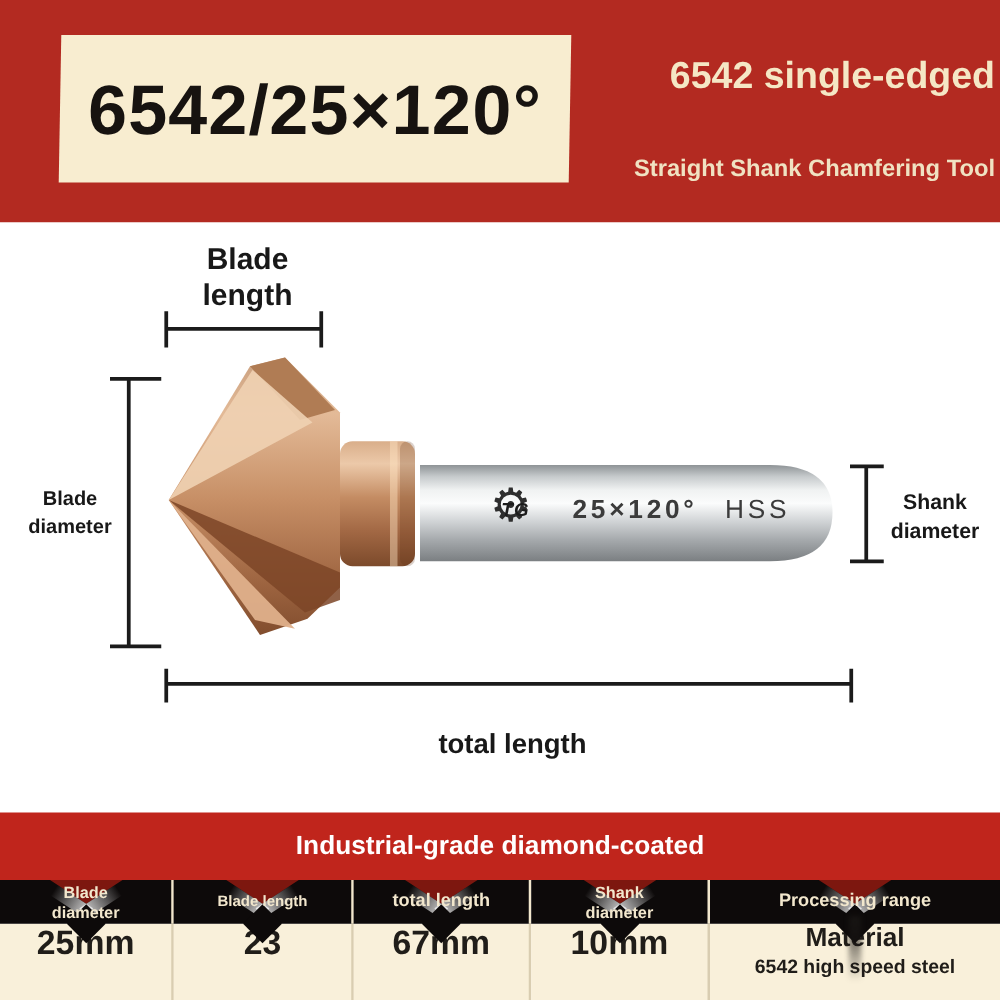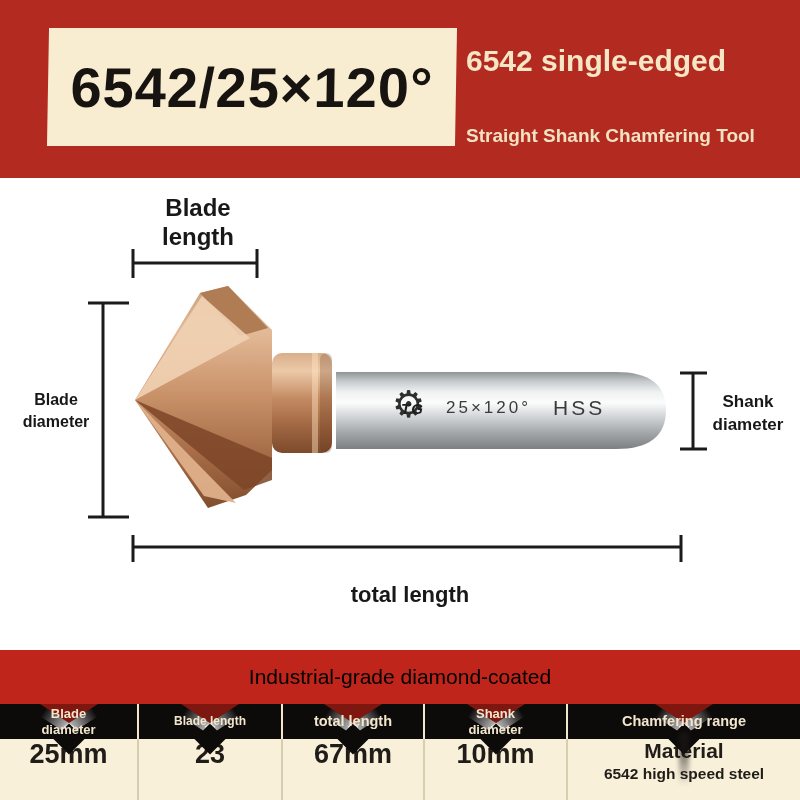--- a/index.html
+++ b/index.html
@@ -4,45 +4,45 @@
 <style>
   html,body{margin:0;padding:0}
   body{width:800px;height:800px;position:relative;overflow:hidden;background:#fff;
        font-family:"Liberation Sans",sans-serif;-webkit-font-smoothing:antialiased}
 
   
   .header{position:absolute;top:0;left:0;width:800px;height:178px;background:#b32a21}
   .title-box{position:absolute;left:48px;top:28px;width:408px;height:118px;background:#f8edd0;
              display:flex;align-items:center;justify-content:center;
              font-size:56px;font-weight:700;color:#171310;letter-spacing:1px;transform:skewX(-1deg)}
-  .hdr-right{position:absolute;left:466px;top:0;width:330px;height:128px;text-align:left}
+  .hdr-right{position:absolute;left:466px;top:0;width:330px;height:128px;text-align:right}
   .hdr-title{margin-top:44px;font-size:30px;font-weight:700;color:#f5e7c5}
   .hdr-sub{margin-top:47px;font-size:19px;font-weight:600;color:#f0e2c2}
 
   
   .canvas{position:absolute;top:178px;left:0;width:800px;height:472px;background:#fff}
   svg.diagram{position:absolute;top:0;left:0}
   .dim-label{position:absolute;font-weight:700;color:#181818;text-align:center}
   .lbl-blade-length{left:136px;top:16px;width:124px;font-size:24px;line-height:1.2}
   .lbl-blade-diameter{left:6px;top:211px;width:100px;font-size:16px;line-height:1.35}
   .lbl-shank-diameter{left:700px;top:213px;width:96px;font-size:17px;line-height:1.35}
   .lbl-total-length{left:290px;top:404px;width:240px;font-size:22px}
 
   
   .shank-mark{position:absolute;left:392px;top:212px;height:36px;display:flex;align-items:center;color:#3b3b3b}
   .gear{position:relative;width:44px;height:36px}
   .gear-glyph{position:absolute;left:0;top:-4px;font-size:37px;line-height:37px;color:#2e2e2e;font-style:normal}
   .gear-tg{position:absolute;left:9px;top:10px;font-style:italic;font-weight:700;font-size:15px;color:#1c1c1c;letter-spacing:1px}
-  .mark-size{margin-left:10px;font-size:17px;font-weight:400;letter-spacing:3px}
+  .mark-size{margin-left:22px;font-size:21px;font-weight:700;letter-spacing:3px}
   .mark-mat{margin-left:22px;font-size:21px;font-weight:400;letter-spacing:3px}
 
   
   .banner{position:absolute;top:650px;left:0;width:800px;height:54px;background:#c0251c;
           display:flex;align-items:center;justify-content:center;
-          color:#000000;font-size:21px;font-weight:400}
+          color:#ffffff;font-size:21px;font-weight:700}
 
   
   .spec{position:absolute;top:704px;left:0;width:800px;height:96px;display:flex}
   .col{position:relative}
   .c1{width:139px}.c2{width:144px}.c3{width:142px}.c4{width:143px}.c5{width:232px}
   .hd{position:relative;height:35px;background:#0d0a0a;color:#f2e7cd;display:flex;flex-direction:column;
       align-items:center;justify-content:center;font-weight:700;font-size:13px;line-height:1.18;
       z-index:2;border-right:2px solid #f2e7cd;text-align:center}
   .col:last-child .hd{border-right:none}
   .hd .hlabel{position:relative;z-index:6}
@@ -201,21 +201,21 @@
       <span>10mm</span>
     </div>
   </div>
 
   <div class="col c5">
     <div class="hd">
       <div class="red-arrow"></div>
       <div class="glow-l"></div>
       <div class="glow-r"></div>
       <div class="tip"></div>
-      <span class="hlabel lg">Chamfering range</span>
+      <span class="hlabel lg">Processing range</span>
     </div>
     <div class="val">
       <div class="smudge"></div>
       <span class="main">Material</span>
       <span class="sub">6542 high speed steel</span>
     </div>
   </div>
 
 </div>
 

